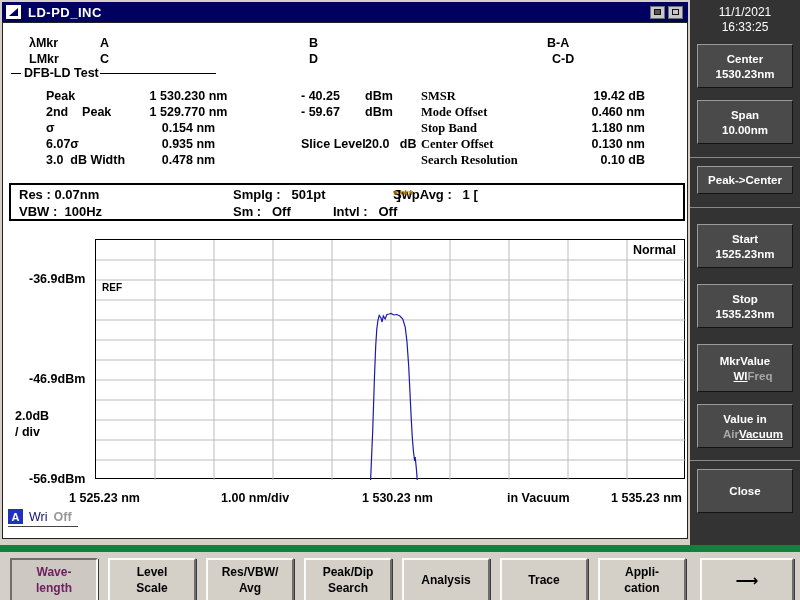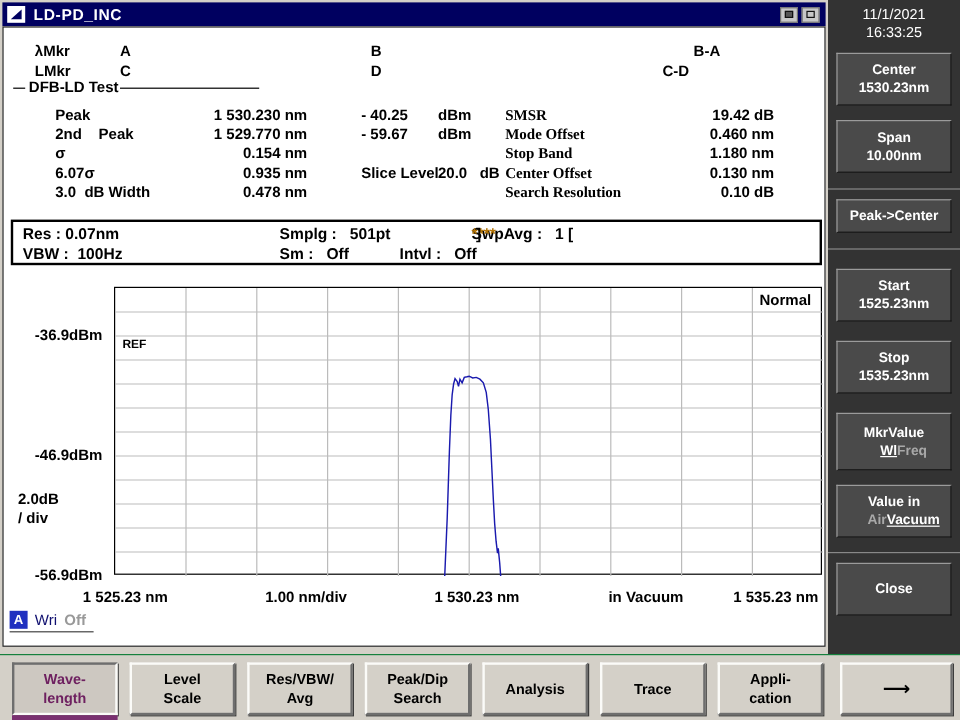--- a/index.html
+++ b/index.html
@@ -29,21 +29,21 @@
   
   .mk { font-weight:bold; font-size:12.5px; }
 
   
   .leg-dash { position:absolute; left:8px; top:50px; width:10px; height:1px; background:#000; }
   .leg-line { position:absolute; left:97px; top:50px; width:116px; height:1px; background:#000; }
 
   
   .arow { position:absolute; left:0; width:686px; height:16px; }
   .c-label   { position:absolute; left:43px;  white-space:pre; }
-  .c-val     { position:absolute; left:118px; width:135px; text-align:right; white-space:pre; }
+  .c-val     { position:absolute; left:118px; width:135px; text-align:center; white-space:pre; }
   .c-mid1    { position:absolute; left:298px; white-space:pre; }
   .c-mid2    { position:absolute; left:362px; white-space:pre; }
   .c-rlabel  { position:absolute; left:418px; white-space:pre;font-family:Liberation Serif, serif; }
   .c-rval    { position:absolute; left:518px; width:124px; text-align:right; white-space:pre; }
 
   
   .infobox { position:absolute; left:6px; top:160px; width:676px; height:38px;
     border:2px solid #000; background:#fff; }
   .infobox span { position:absolute; font-weight:bold; font-size:13px; white-space:pre; }
   .stars { color:#b07000; }
@@ -75,21 +75,21 @@
     display:flex; flex-direction:column; align-items:center; justify-content:center;
     gap:3px; font-weight:bold; font-size:11.5px; cursor:pointer; }
   .pline1, .pline2 { white-space:pre; }
   .popts { display:flex; gap:0;padding-left:16px; }
   .opt.selected { color:#fff; text-decoration:underline; }
   .opt.dim { color:#a8a8a8; }
   .psep { position:absolute; left:0; width:110px; height:1px; background:#888; }
 
   
   .bbar { position:absolute; left:0; top:545px; width:800px; height:55px; background:#d4d0c8;
-    border-top:1px solid #15803d; }
+    border-top:7px solid #15803d; }
   .fbtn { position:absolute; top:6px; width:88px; height:44px; background:#d4d0c8;
     border:2px solid; border-color:#fbfbf8 #6e6e6e #6e6e6e #fbfbf8;
     box-shadow:1px 1px 0 #3c3c3c;
     display:flex; flex-direction:column; align-items:center; justify-content:center;
     gap:2px; font-weight:bold; font-size:12px; color:#000; cursor:pointer; }
   .fbtn.active { border-color:#6e6e6e #fbfbf8 #fbfbf8 #6e6e6e; color:#6e2060; background:#cdc8c1; }
   .active-underline { position:absolute; left:10px; top:50px; width:88px; height:4px; background:#7a3070; }
   .fbtn .arrow { font-size:16px; }
 </style>
 </head>
@@ -108,21 +108,21 @@
           <div class="win-glyph2"></div>
         </div>
     </div>
   </div>
 
   <div class="main">
 
     <span class="abs mk" style="left:26px; top:13px;">λMkr</span>
     <span class="abs mk" style="left:97px; top:13px;">A</span>
     <span class="abs mk" style="left:306px; top:13px;">B</span>
-    <span class="abs mk" style="left:563px; top:13px;padding-left:12px;">B-A</span>
+    <span class="abs mk" style="left:532px; top:13px;padding-left:12px;">B-A</span>
     <span class="abs mk" style="left:26px; top:29px;">LMkr</span>
     <span class="abs mk" style="left:97px; top:29px;">C</span>
     <span class="abs mk" style="left:306px; top:29px;">D</span>
     <span class="abs mk" style="left:549px; top:29px;">C-D</span>
 
     <div class="leg-dash"></div>
     <span class="abs btxt" style="left:21px; top:43px;">DFB-LD Test</span>
     <div class="leg-line"></div>
 
     <div class="arow btxt" style="top:66px;">

